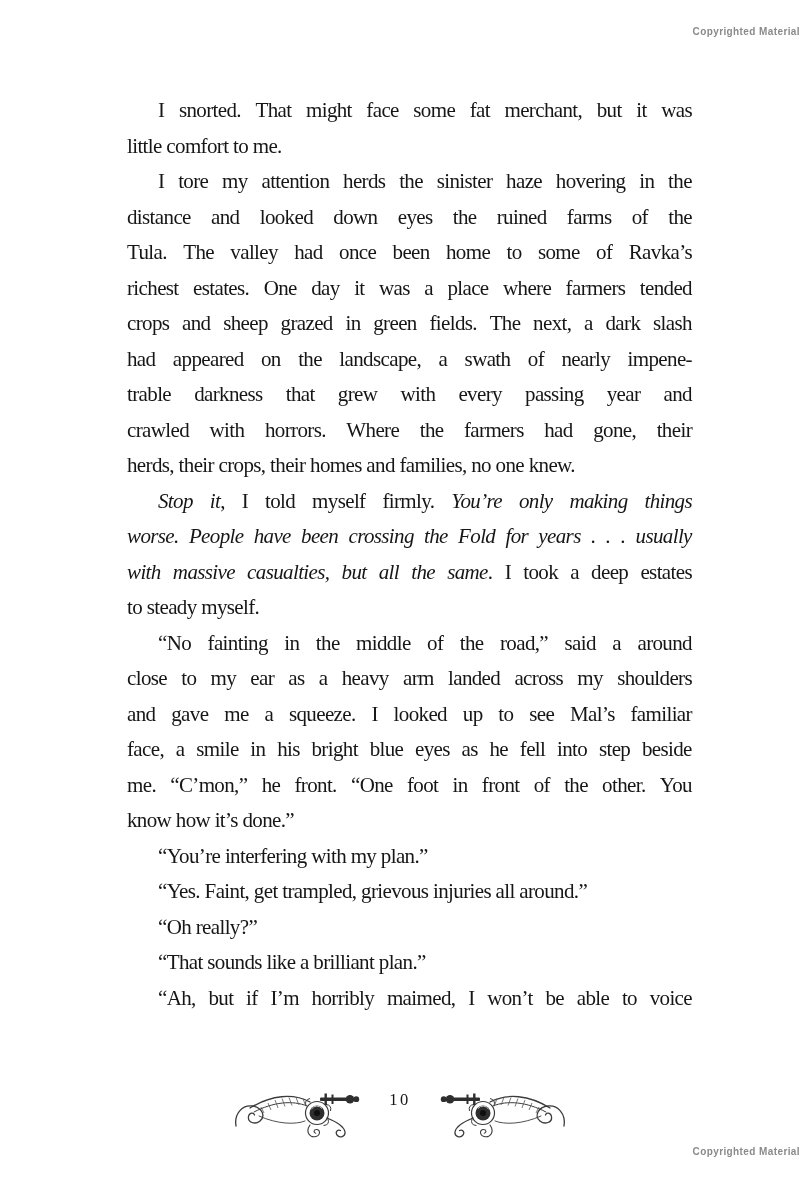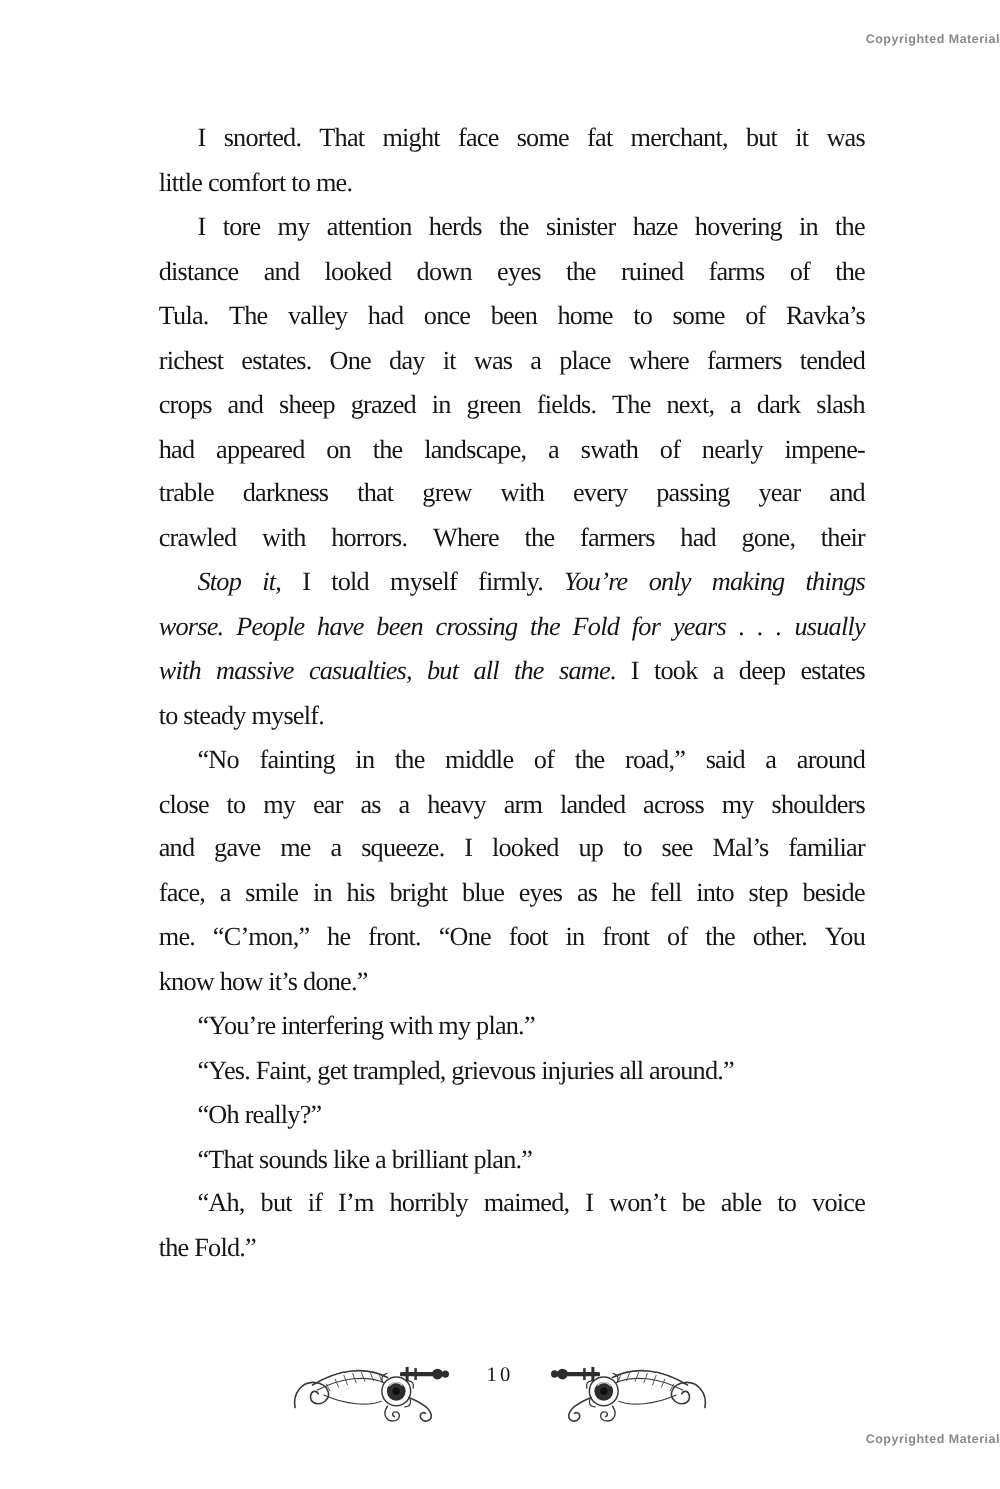--- a/index.html
+++ b/index.html
@@ -170,20 +170,21 @@
         <span class="word"><span>crawled</span></span>
         <span class="word"><span>with</span></span>
         <span class="word"><span>horrors.</span></span>
         <span class="word"><span>Where</span></span>
         <span class="word"><span>the</span></span>
         <span class="word"><span>farmers</span></span>
         <span class="word"><span>had</span></span>
         <span class="word"><span>gone,</span></span>
         <span class="word"><span>their</span></span>
       </div>
+      <div class="line plain"><span>herds, their crops, their homes and families, no one knew.</span></div>
     </div>
     <div class="paragraph">
       <div class="line justify indent">
         <span class="word"><span class="italic">Stop</span></span>
         <span class="word"><span class="italic">it</span><span>,</span></span>
         <span class="word"><span>I</span></span>
         <span class="word"><span>told</span></span>
         <span class="word"><span>myself</span></span>
         <span class="word"><span>firmly.</span></span>
         <span class="word"><span class="italic">You’re</span></span>
@@ -316,21 +317,20 @@
         <span class="word"><span>I’m</span></span>
         <span class="word"><span>horribly</span></span>
         <span class="word"><span>maimed,</span></span>
         <span class="word"><span>I</span></span>
         <span class="word"><span>won’t</span></span>
         <span class="word"><span>be</span></span>
         <span class="word"><span>able</span></span>
         <span class="word"><span>to</span></span>
         <span class="word"><span>voice</span></span>
       </div>
-      <div class="line plain"><span>the Fold.”</span></div>
     </div>
   </div>
 
 <div class="page-footer">
   <span class="ornament left">
     <svg width="128" height="50" viewBox="0 0 128 50">
       <g fill="none" stroke="#3b3b3b" stroke-width="1.3" stroke-linecap="round">
         <path d="M3,38 C1,26 9,17 19,18 C29,19 33,28 27,33 C22,37 14.5,34.5 15.5,28.5 C16.2,24.5 20.5,24 21.5,27"></path>
         <path d="M17,20 C38,7 60,5 77,14"></path>
         <path d="M21,24 C40,14 60,12 74,18" stroke-width="1"></path>

